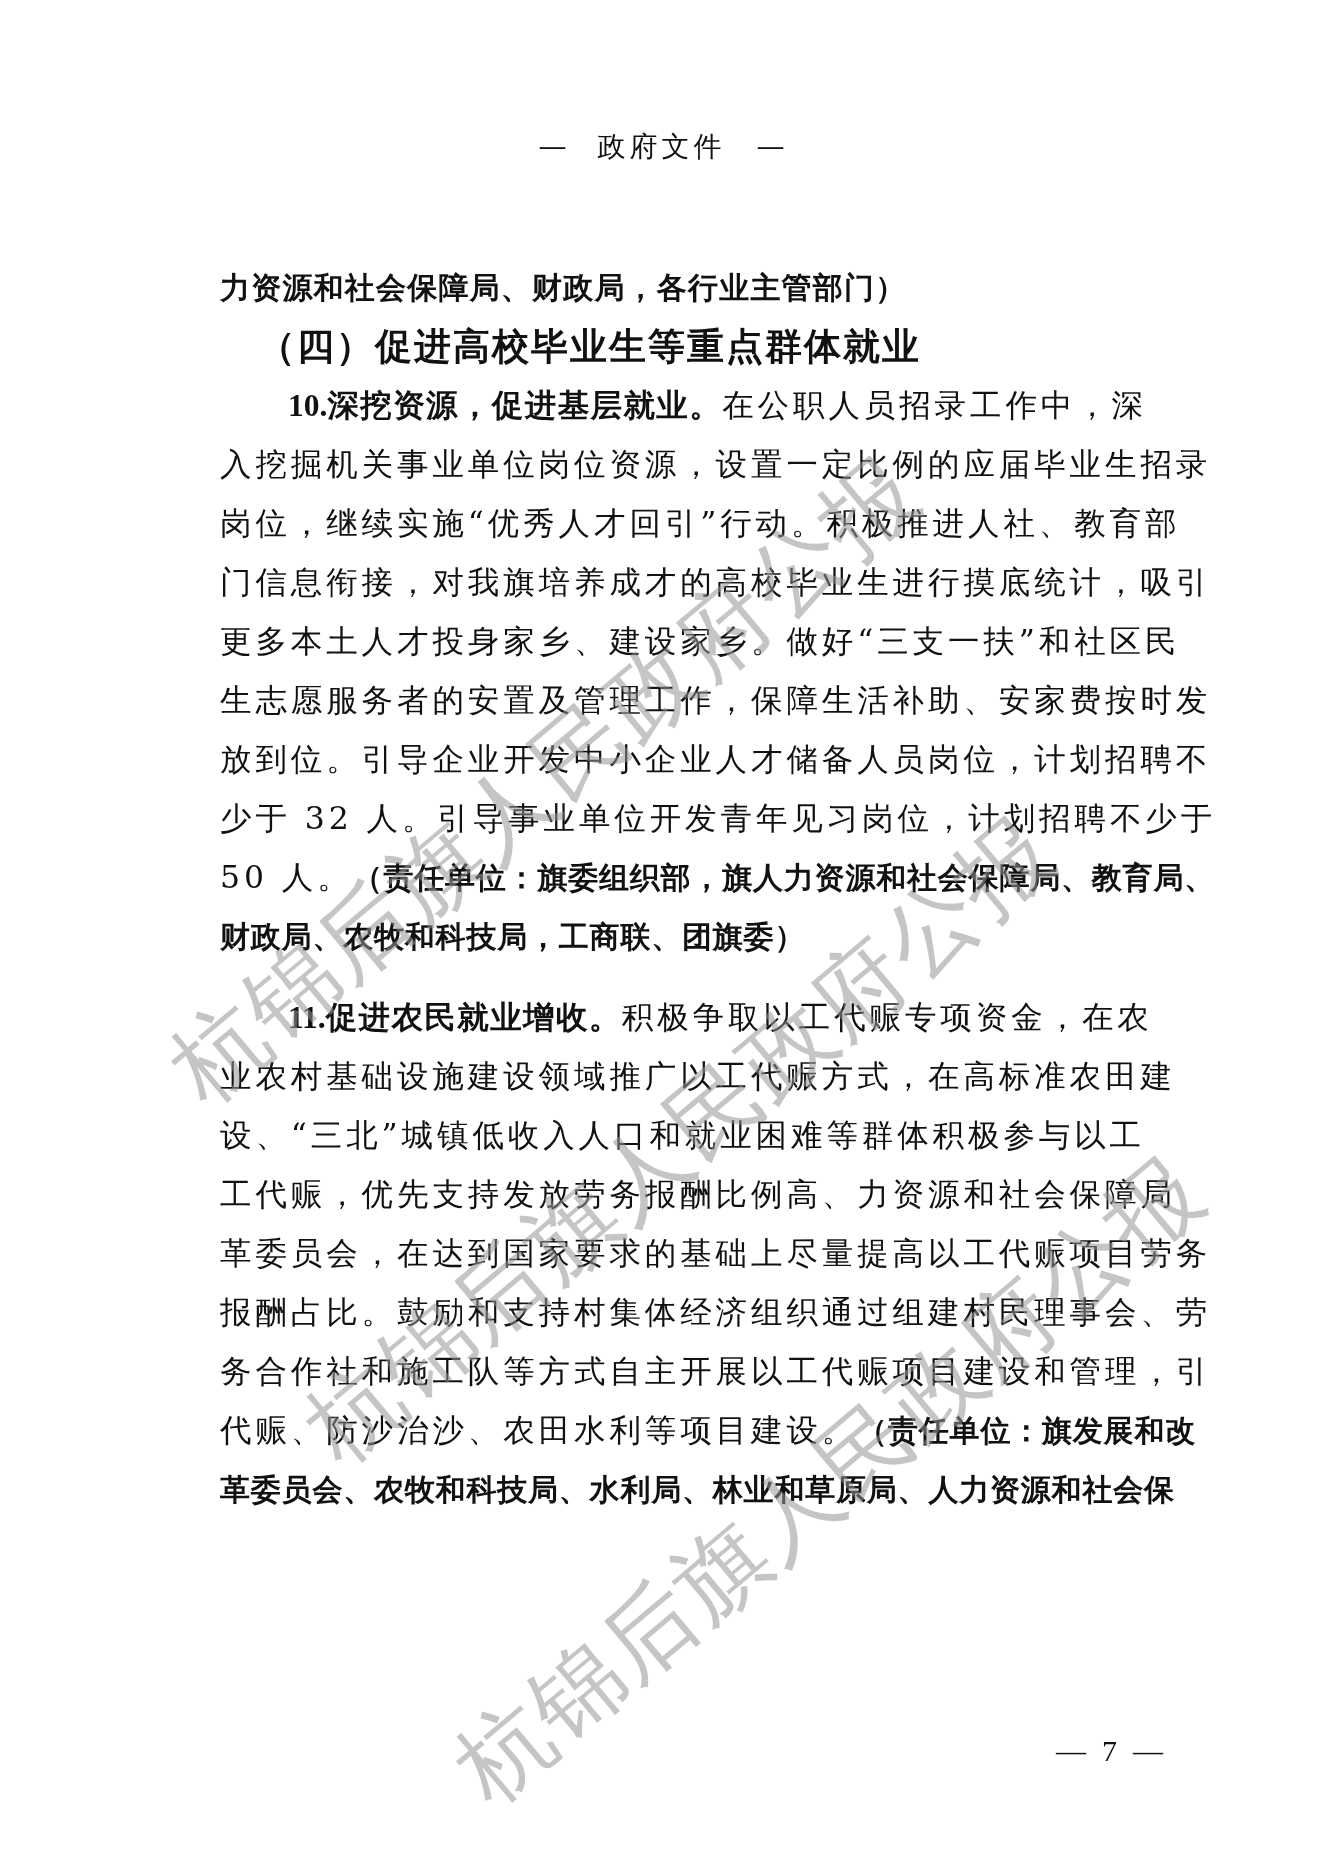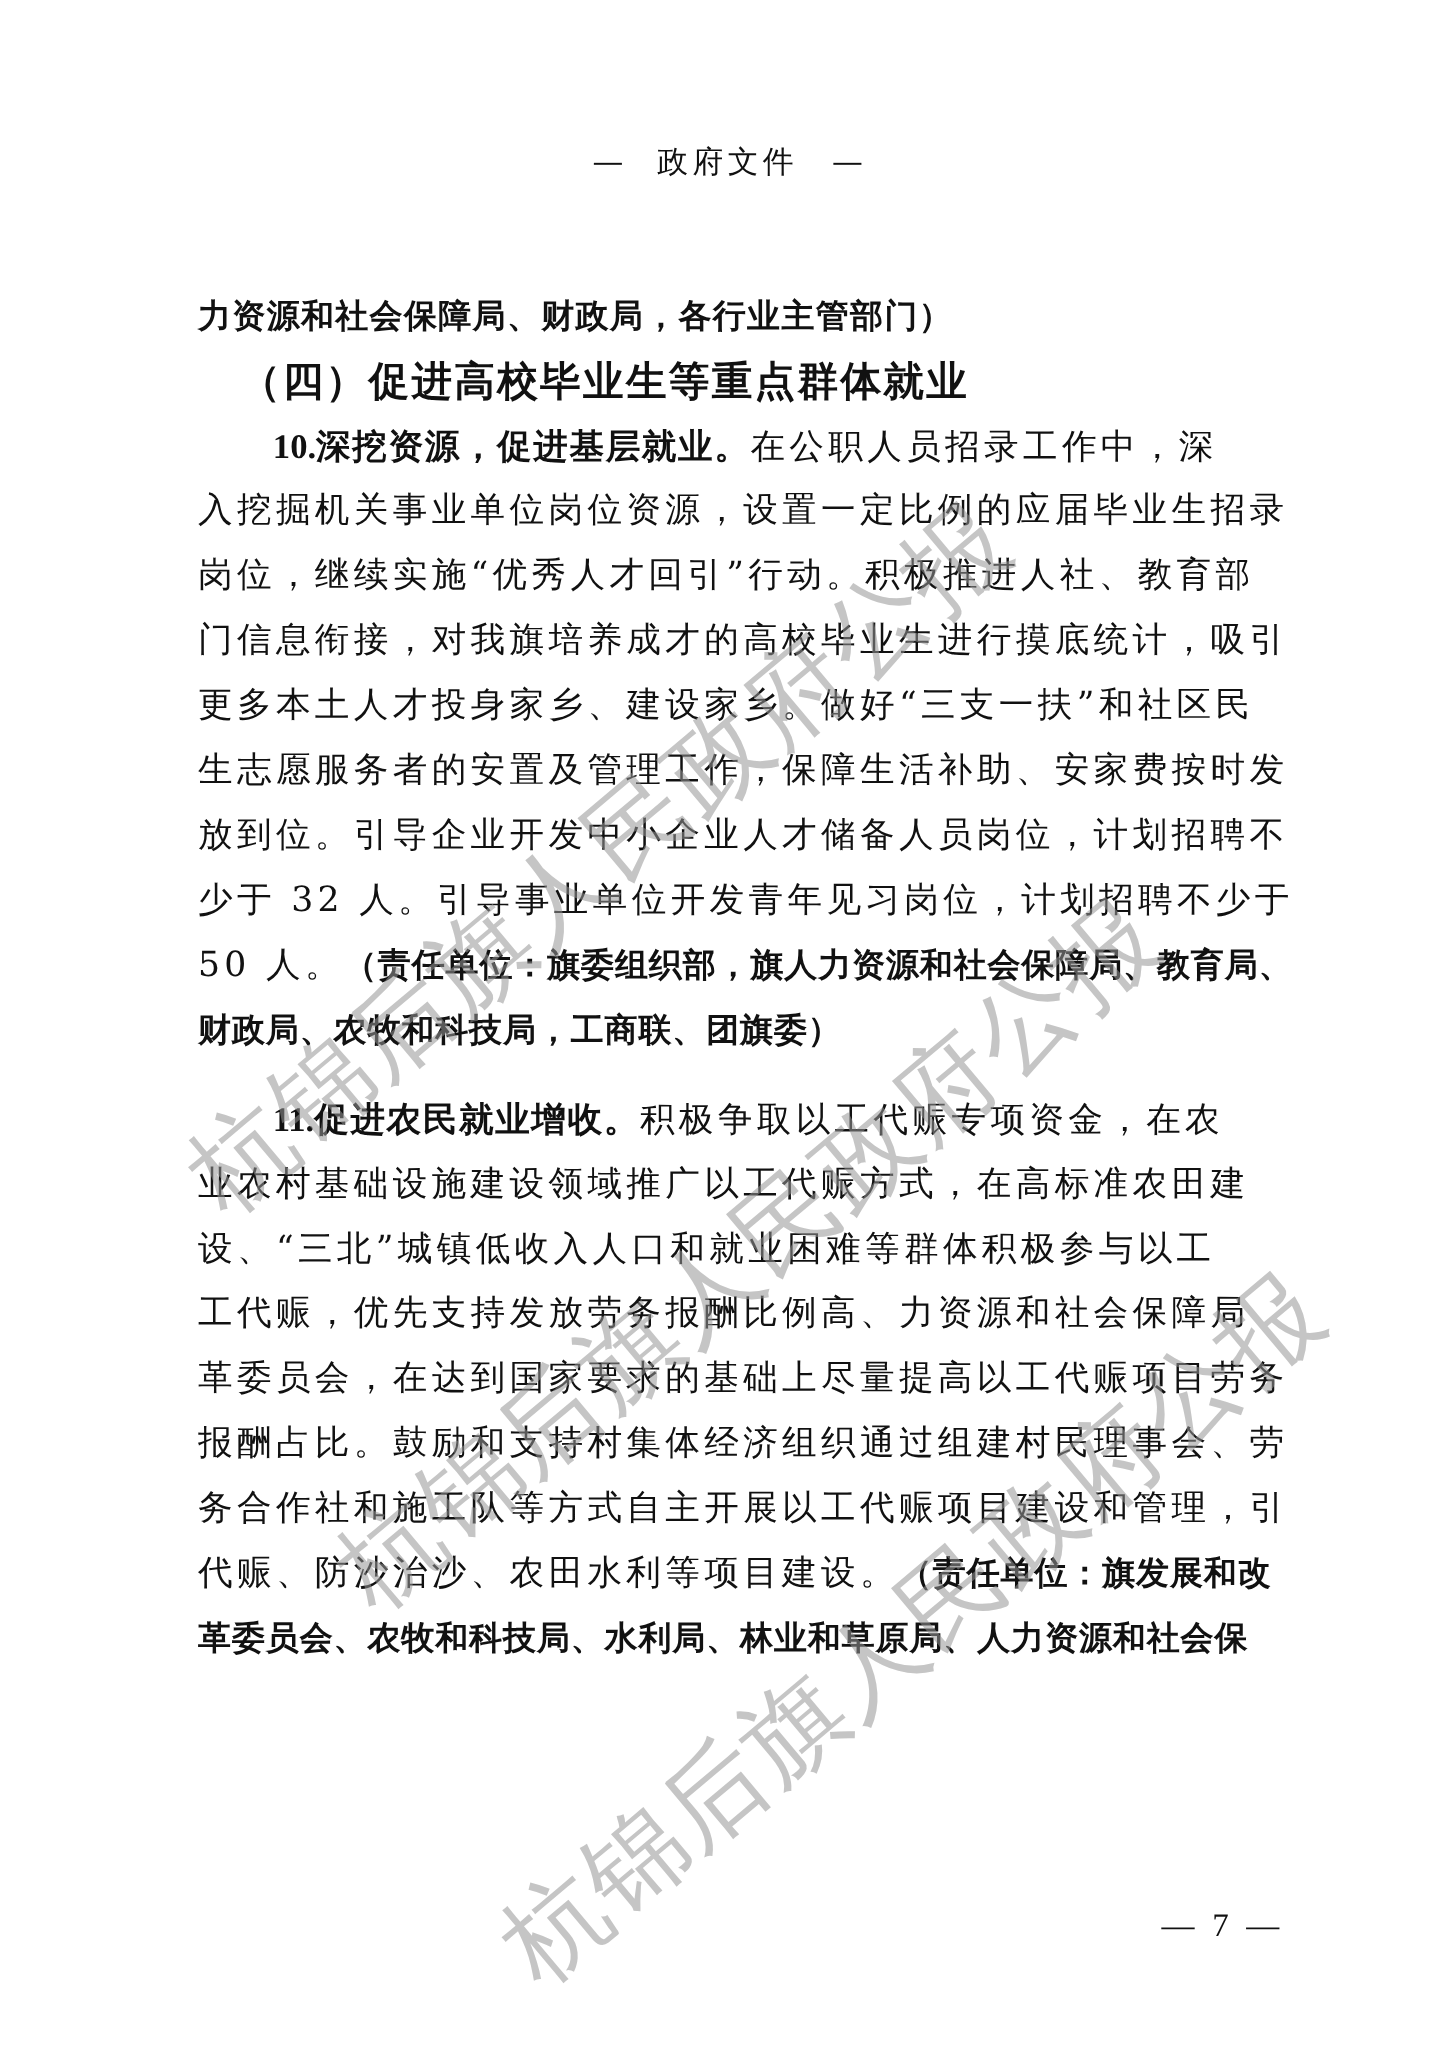--- a/index.html
+++ b/index.html
@@ -41,20 +41,21 @@
       font-size: 31.5px;
       line-height: 59px;
       text-align: justify;
       text-align-last: left;
       letter-spacing: 3.9px;
     }
     .line {
       display: block;
       white-space: nowrap;
       height: 59px;
+      margin-left: 40px;
     }
     .bold {
       font-weight: bold;
       font-family: "DejaVu Sans", sans-serif;
       letter-spacing: 1.4px;
     }
     .bold-sm {
       font-weight: bold;
       font-family: "DejaVu Sans", sans-serif;
       letter-spacing: 0.8px;

